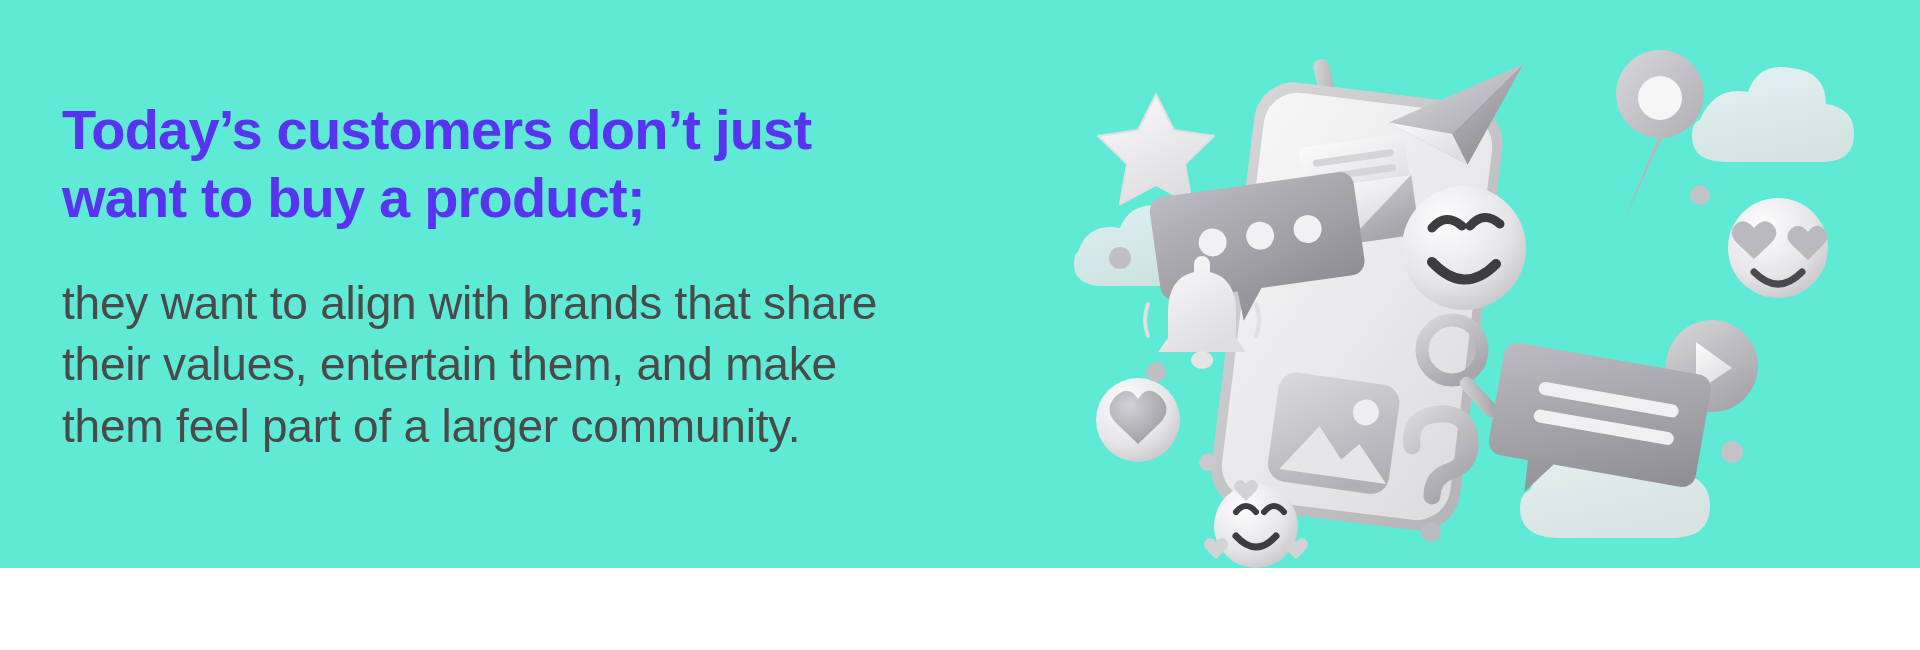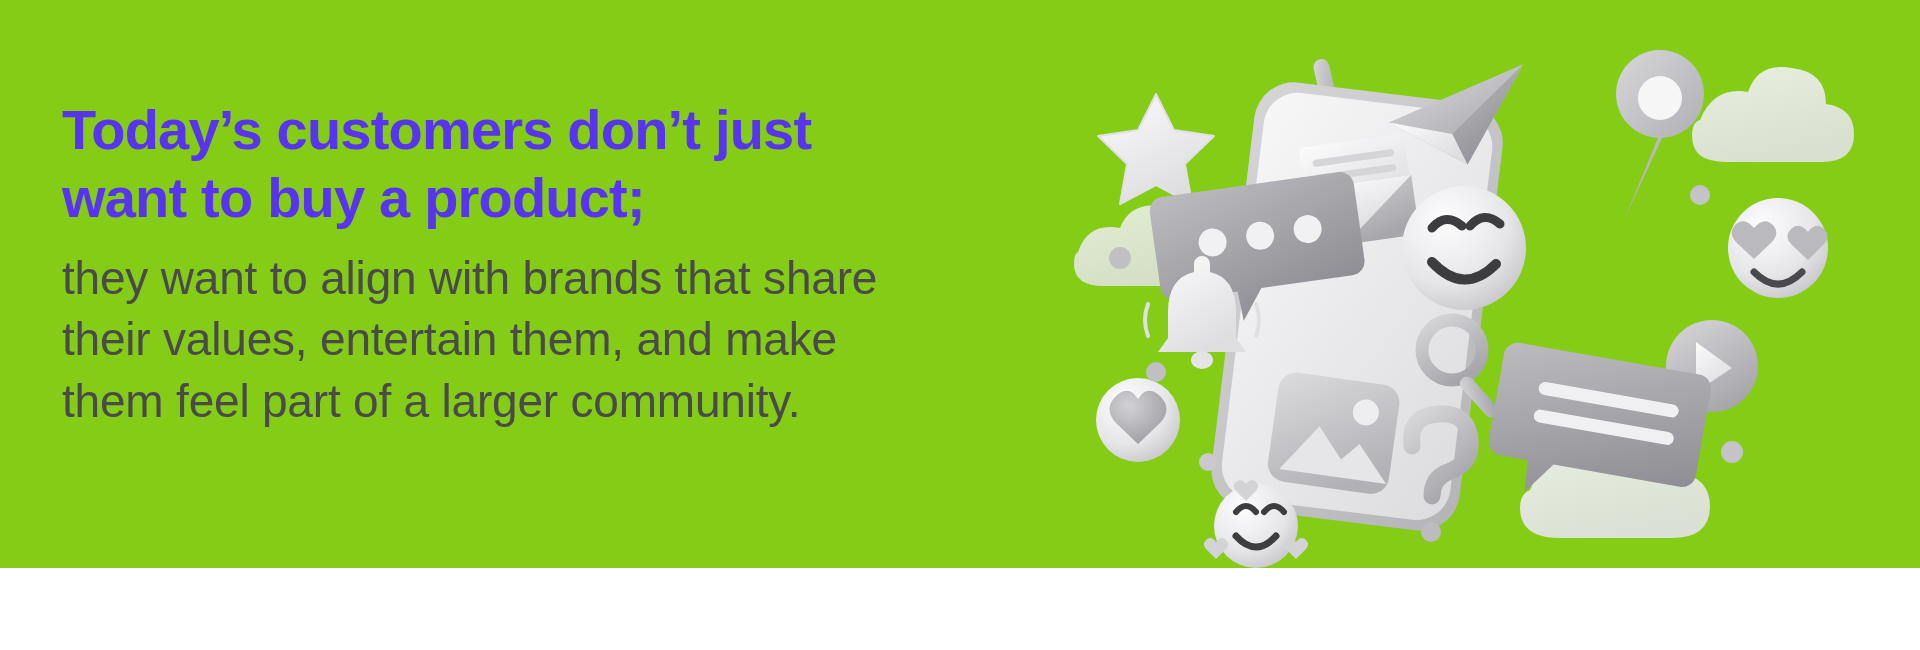--- a/index.html
+++ b/index.html
@@ -5,39 +5,39 @@
   * { margin:0; padding:0; box-sizing:border-box; }
   html, body {
     width:1920px; height:650px;
     background:#ffffff;
     font-family:"Liberation Sans", sans-serif;
     overflow:hidden;
   }
   .slide {
     position:relative;
     width:1920px; height:568px;
-    background:#84cc16;
+    background:#5eead4;
   }
 
   
   .text-col {
     position:absolute;
     left:62px; top:96px;
     width:990px;
   }
   .headline {
     font-size:56px;
     font-weight:700;
     line-height:1.22;
     letter-spacing:-0.8px;
     color:#5833f0;
     white-space:pre-line;
   }
   .body-copy {
-    margin-top:15px;
+    margin-top:40px;
     font-size:46px;
     font-weight:400;
     line-height:1.34;
     letter-spacing:-0.2px;
     color:#4a4a4a;
     white-space:pre-line;
   }
 
   
   .illo {

